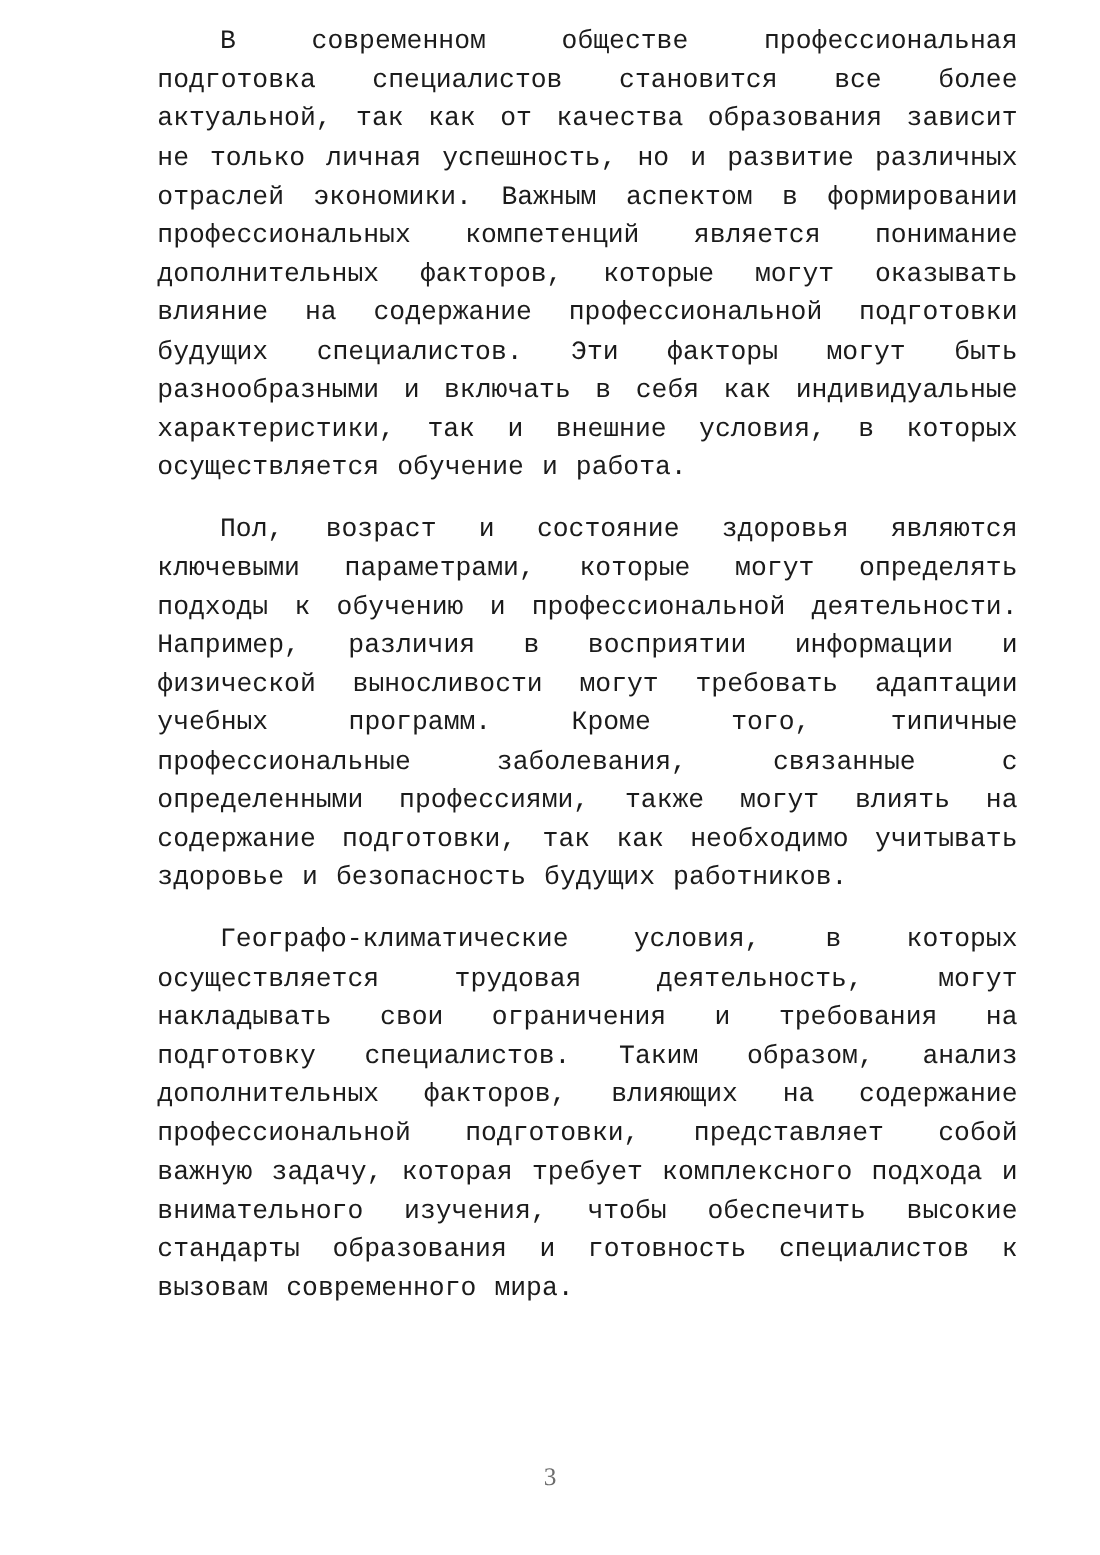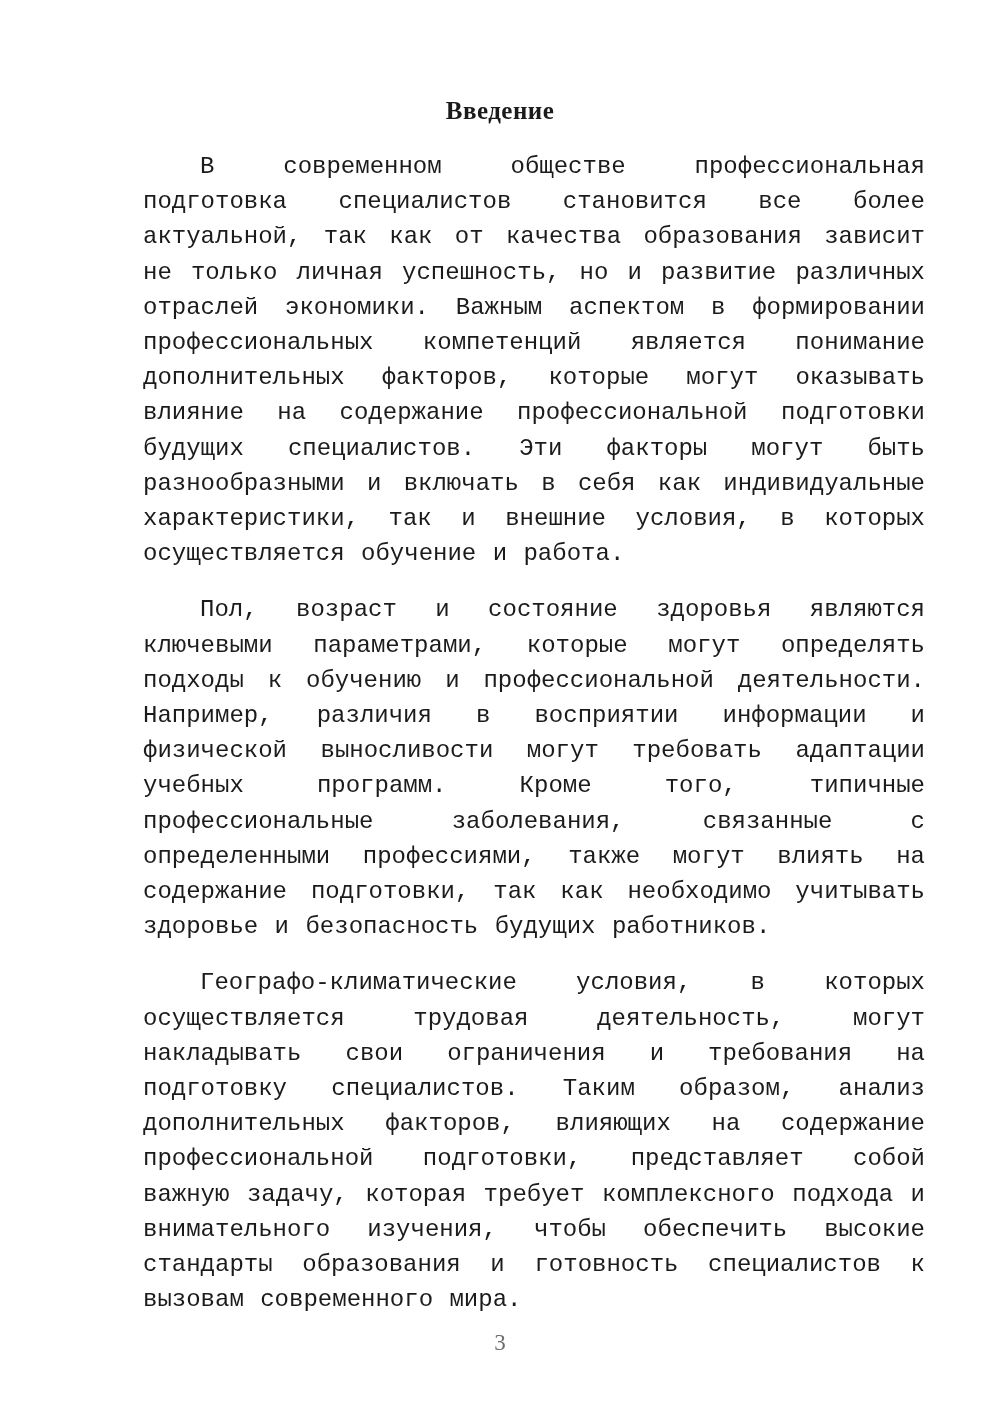--- a/index.html
+++ b/index.html
@@ -46,21 +46,20 @@
     text-align: center;
     font-size: 23px;
     color: #6d6d6d;
   }
 </style>
 </head>
 <body>
 
 <div class="page">
 
-  <h1 class="doc-title">Введение</h1>
 
   <div class="doc-body">
     <p>В современном обществе профессиональная подготовка специалистов становится все более актуальной, так как от качества образования зависит не только личная успешность, но и развитие различных отраслей экономики. Важным аспектом в формировании профессиональных компетенций является понимание дополнительных факторов, которые могут оказывать влияние на содержание профессиональной подготовки будущих специалистов. Эти факторы могут быть разнообразными и включать в себя как индивидуальные характеристики, так и внешние условия, в которых осуществляется обучение и работа.</p>
     <p>Пол, возраст и состояние здоровья являются ключевыми параметрами, которые могут определять подходы к обучению и профессиональной деятельности. Например, различия в восприятии информации и физической выносливости могут требовать адаптации учебных программ. Кроме того, типичные профессиональные заболевания, связанные с определенными профессиями, также могут влиять на содержание подготовки, так как необходимо учитывать здоровье и безопасность будущих работников.</p>
     <p>Географо-климатические условия, в которых осуществляется трудовая деятельность, могут накладывать свои ограничения и требования на подготовку специалистов. Таким образом, анализ дополнительных факторов, влияющих на содержание профессиональной подготовки, представляет собой важную задачу, которая требует комплексного подхода и внимательного изучения, чтобы обеспечить высокие стандарты образования и готовность специалистов к вызовам современного мира.</p>
   </div>
 
   <div class="page-footer">3</div>
 
 </div>

